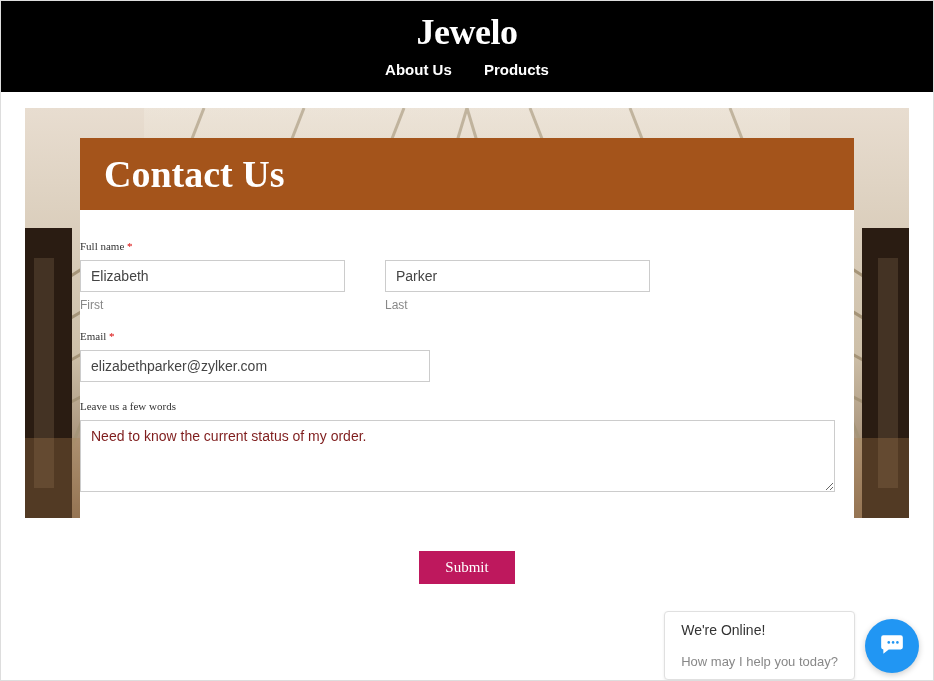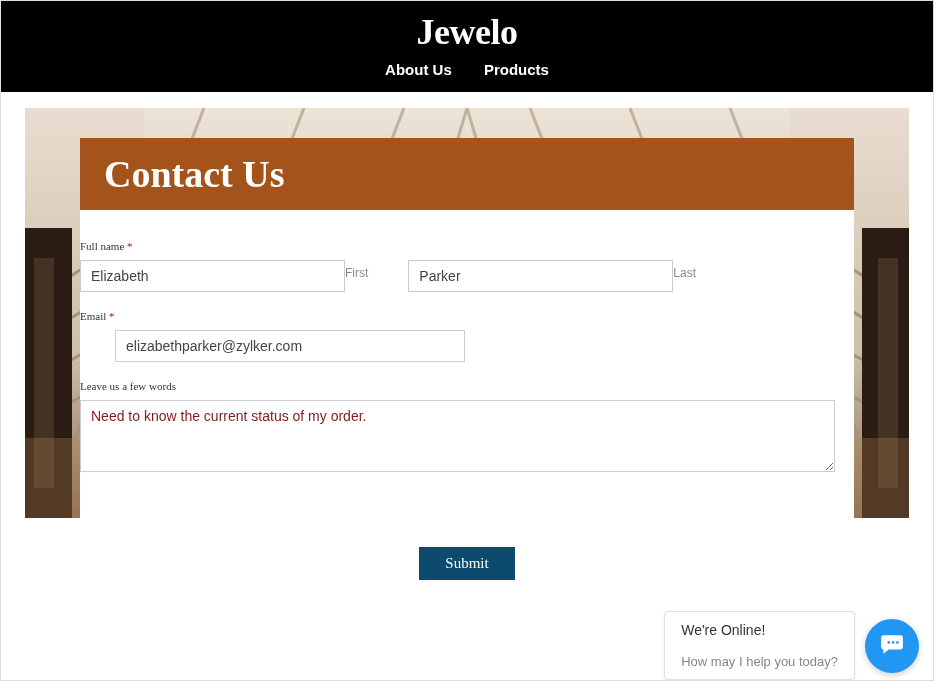--- a/index.html
+++ b/index.html
@@ -71,60 +71,59 @@
       display: block;
     }
     .req { color: #d80000; }
     .row {
       display: flex;
       gap: 40px;
       margin-bottom: 18px;
     }
     .col {
       display: flex;
-      flex-direction: row;
+      flex-direction: column;
     }
     .input-text {
       border: 1px solid #ccc;
       padding: 7px 10px;
       font-size: 14px;
       font-family: Arial, sans-serif;
       color: #444;
       width: 265px;
     }
     .sublabel {
       font-size: 12px;
       color: #888;
       margin-top: 6px;
       font-family: Arial, sans-serif;
     }
-    .email-input { width: 350px; margin-left: 35px; }
+    .email-input { width: 350px; }
     .textarea-input {
       border: 1px solid #ccc;
       padding: 7px 10px;
       font-size: 14px;
       font-family: Arial, sans-serif;
       color: #7f1d1d;
       width: 755px;
       height: 72px;
       resize: both;
     }
     .submit-wrap {
       text-align: center;
       margin-top: 55px;
     }
     .submit-btn {
-      background: #0c4a6e;
+      background: #be185d;
       color: #fff;
       border: none;
       padding: 8px 26px;
       font-size: 15px;
       font-family: Georgia, serif;
       cursor: pointer;
-      margin-top: 16px;
     }
     .chat-widget {
       position: absolute;
       right: 14px;
       bottom: 0;
       display: flex;
       align-items: center;
       gap: 10px;
     }
     .chat-bubble-box {

